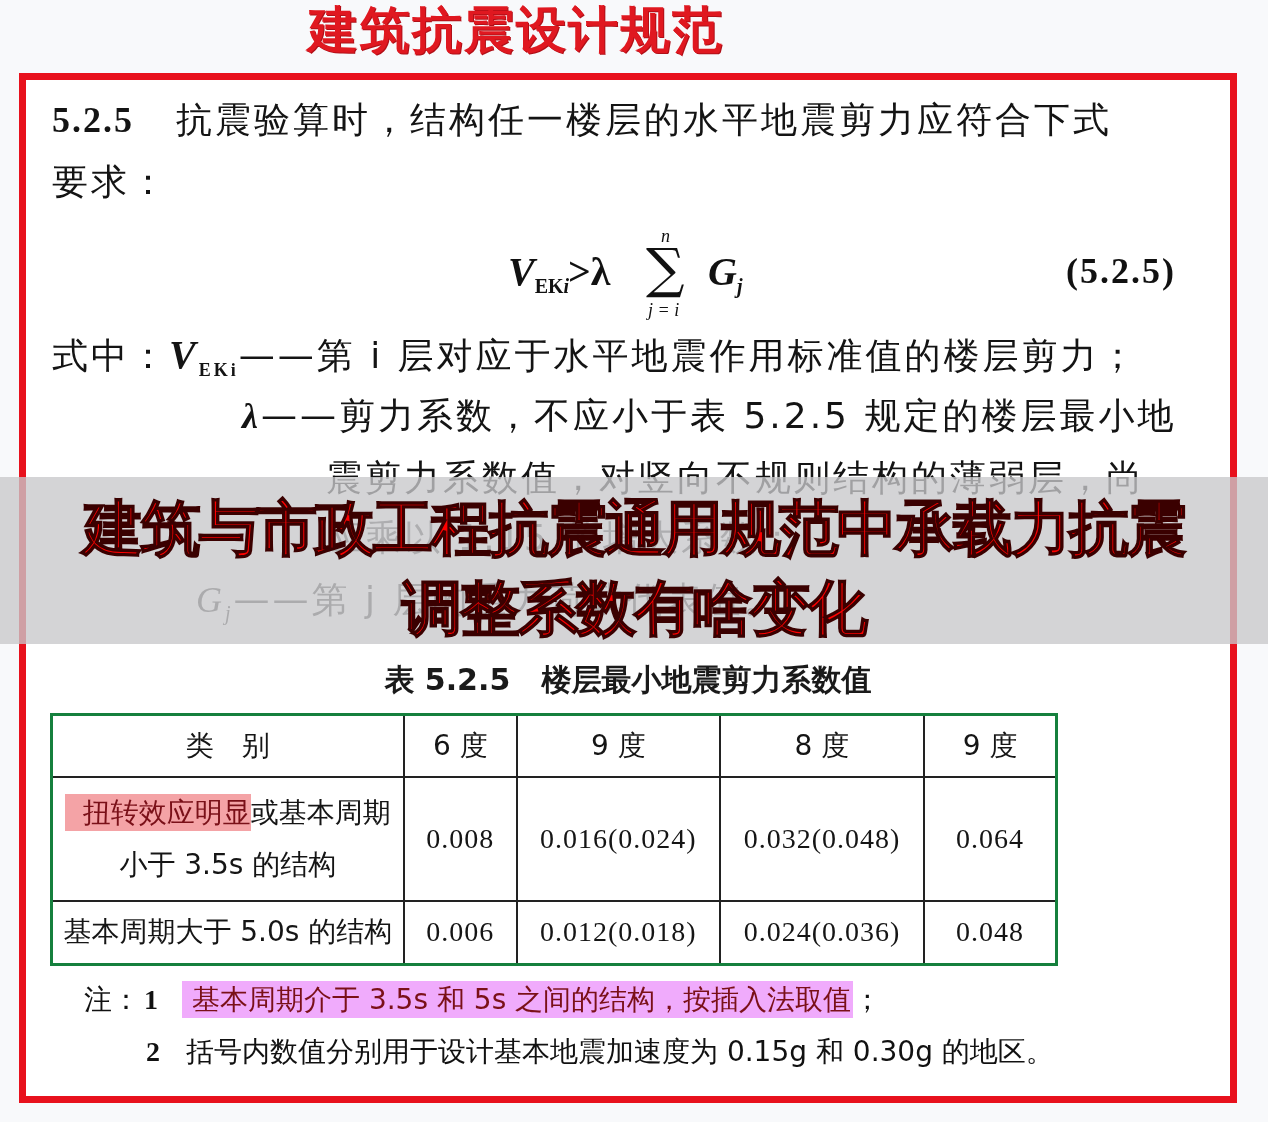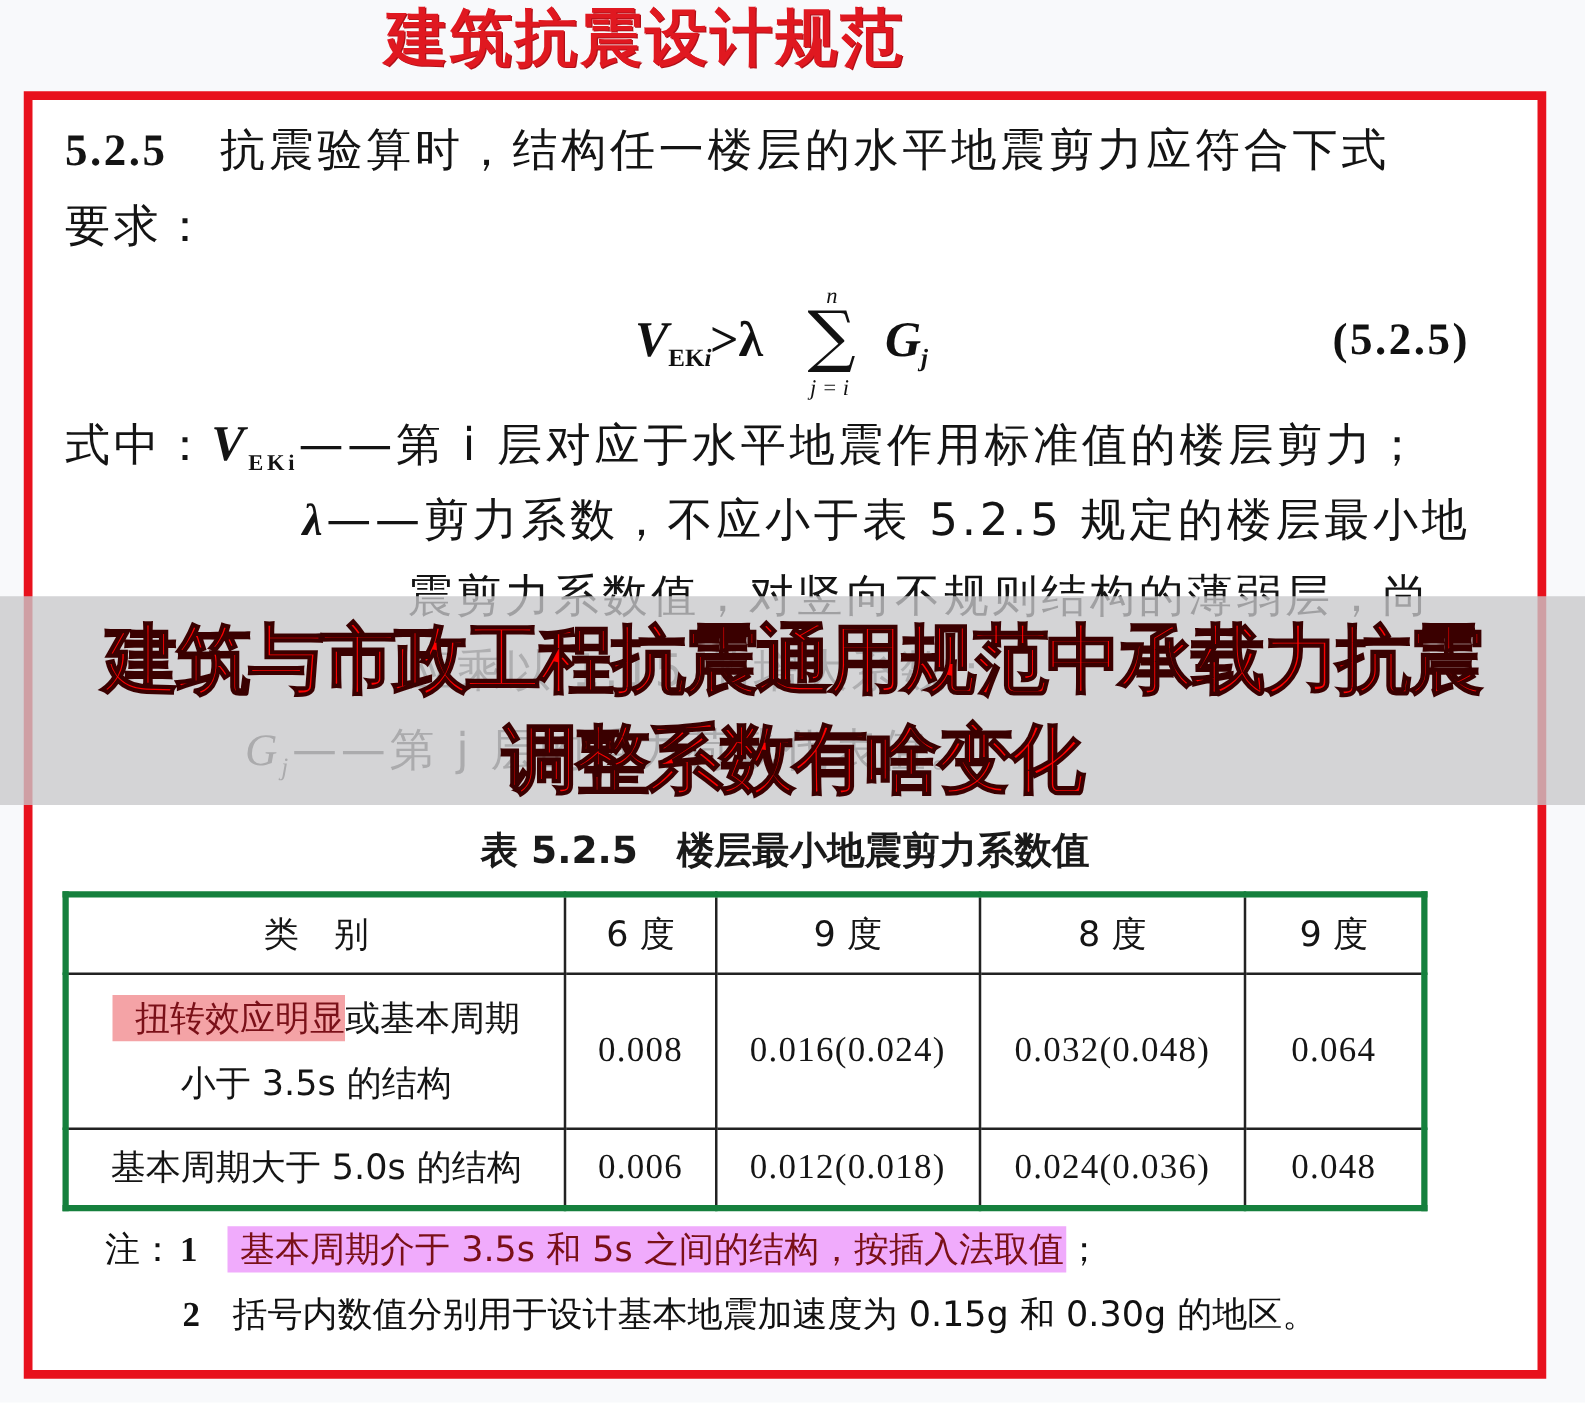--- a/index.html
+++ b/index.html
@@ -34,22 +34,22 @@
   .banner {
     position:absolute; left:0; top:477px; width:1268px; height:167px;
     background:rgba(200,200,203,0.78);
   }
   .banner-line {
     position:absolute; width:1268px; text-align:center;
     font-size:60px; line-height:70px; font-weight:bold; color:#ff0000;
     -webkit-text-stroke:1.5px #3a0000; letter-spacing:-2px;
   }
   table.spec {
-    position:absolute; left:50px; top:713px; width:1092px; height:250px;
-    border-collapse:collapse; border:5px solid #15803d;
+    position:absolute; left:50px; top:713px; width:1008px; height:250px;
+    border-collapse:collapse; border:3px solid #15803d;
   }
   table.spec td, table.spec th {
     border:2px solid #222; text-align:center; font-weight:normal;
     font-size:28px; color:#151515; padding:0;
   }
   table.spec th { height:60px; }
   .num { font-family:"Liberation Serif","DejaVu Serif",serif; font-weight:bold; font-size:30px; letter-spacing:1px; }
   .hl { background:#f4a3a6; color:#7a1018; padding:2px 0 2px 18px; }
   .hl2 { background:#f0abfc; color:#7a1018; padding:2px 2px 2px 10px; }
 </style>

